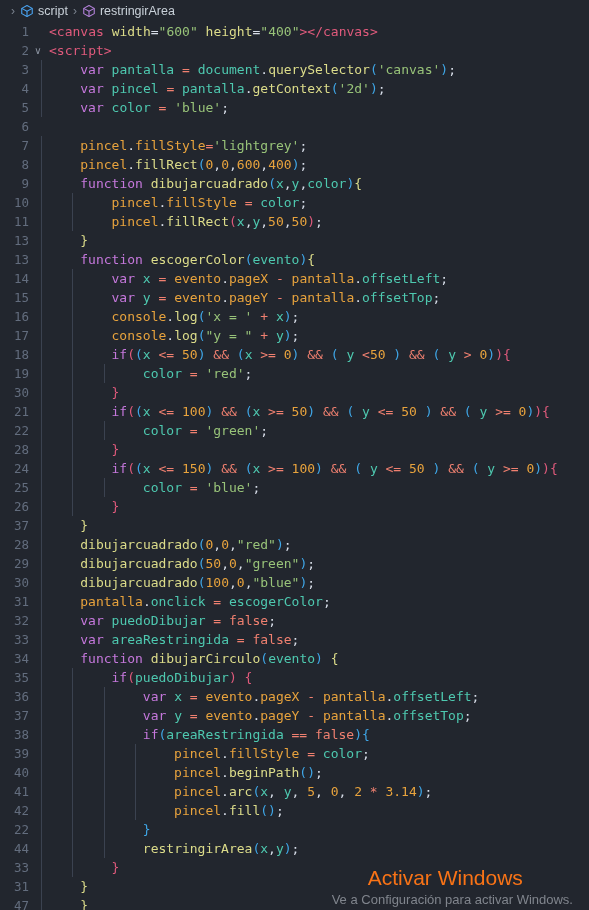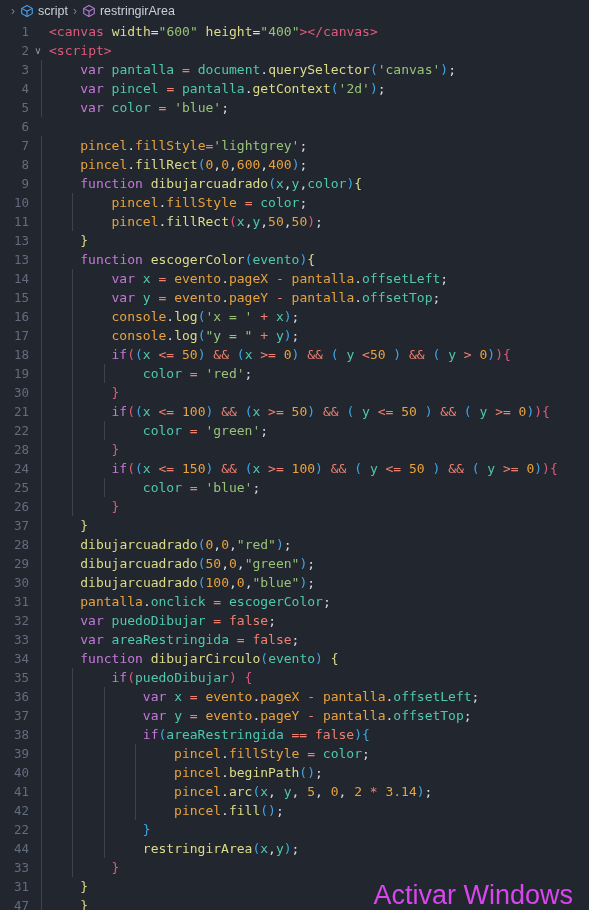--- a/index.html
+++ b/index.html
@@ -110,21 +110,21 @@
     position: absolute;
     right: 16px;
     bottom: 2px;
     text-align: left;
     font-family: "Liberation Sans", sans-serif;
     color: #868b93;
     pointer-events: none;
     -webkit-user-select: none;
     user-select: none;
   }
-  #wm-title { font-size: 27px; line-height: 26px; color: #d946ef; margin-left: 36px; }
+  #wm-title { font-size: 21px; line-height: 26px; color: #f97316; margin-left: 36px; }
   #wm-sub  { font-size: 13px; line-height: 17px; color: #80858d; }
 </style>
 </head>
 <body>
 
 <div id="app">
 
   <div id="breadcrumb">
       <span class="crumb-sep">›</span>
       <span class="crumb">
@@ -195,15 +195,16 @@
       <div class="code-line"><span class="ln">42</span><span class="guide" style="left: 41px;"></span><span class="guide" style="left: 72.28px;"></span><span class="guide" style="left: 103.56px;"></span><span class="guide" style="left: 134.84px;"></span><span class="ltext" style="left: 174.12px;"><span class="tok" style="color: rgb(232, 163, 61);">pincel</span><span class="tok" style="color: rgb(216, 222, 233);">.</span><span class="tok" style="color: rgb(220, 220, 138);">fill</span><span class="tok" style="color: rgb(63, 167, 232);">(</span><span class="tok" style="color: rgb(63, 167, 232);">)</span><span class="tok" style="color: rgb(216, 222, 233);">;</span></span></div>
       <div class="code-line"><span class="ln">22</span><span class="guide" style="left: 41px;"></span><span class="guide" style="left: 72.28px;"></span><span class="guide" style="left: 103.56px;"></span><span class="ltext" style="left: 142.84px;"><span class="tok" style="color: rgb(63, 167, 232);">}</span></span></div>
       <div class="code-line"><span class="ln">44</span><span class="guide" style="left: 41px;"></span><span class="guide" style="left: 72.28px;"></span><span class="guide" style="left: 103.56px;"></span><span class="ltext" style="left: 142.84px;"><span class="tok" style="color: rgb(220, 220, 138);">restringirArea</span><span class="tok" style="color: rgb(63, 167, 232);">(</span><span class="tok" style="color: rgb(78, 201, 176);">x</span><span class="tok" style="color: rgb(216, 222, 233);">,</span><span class="tok" style="color: rgb(78, 201, 176);">y</span><span class="tok" style="color: rgb(63, 167, 232);">)</span><span class="tok" style="color: rgb(216, 222, 233);">;</span></span></div>
       <div class="code-line"><span class="ln">33</span><span class="guide" style="left: 41px;"></span><span class="guide" style="left: 72.28px;"></span><span class="ltext" style="left: 111.56px;"><span class="tok" style="color: rgb(224, 90, 124);">}</span></span></div>
       <div class="code-line"><span class="ln">31</span><span class="guide" style="left: 41px;"></span><span class="ltext" style="left: 80.28px;"><span class="tok" style="color: rgb(220, 220, 138);">}</span></span></div>
       <div class="code-line"><span class="ln">47</span><span class="guide" style="left: 41px;"></span><span class="ltext" style="left: 80.28px;"><span class="tok" style="color: rgb(220, 220, 138);">}</span></span></div>
     </div>
 
   <div id="watermark">
     <div id="wm-title">Activar Windows</div>
+    <div id="wm-sub">Ve a Configuración para activar Windows.</div>
   </div>
 
 </div>
 
 </body></html>

